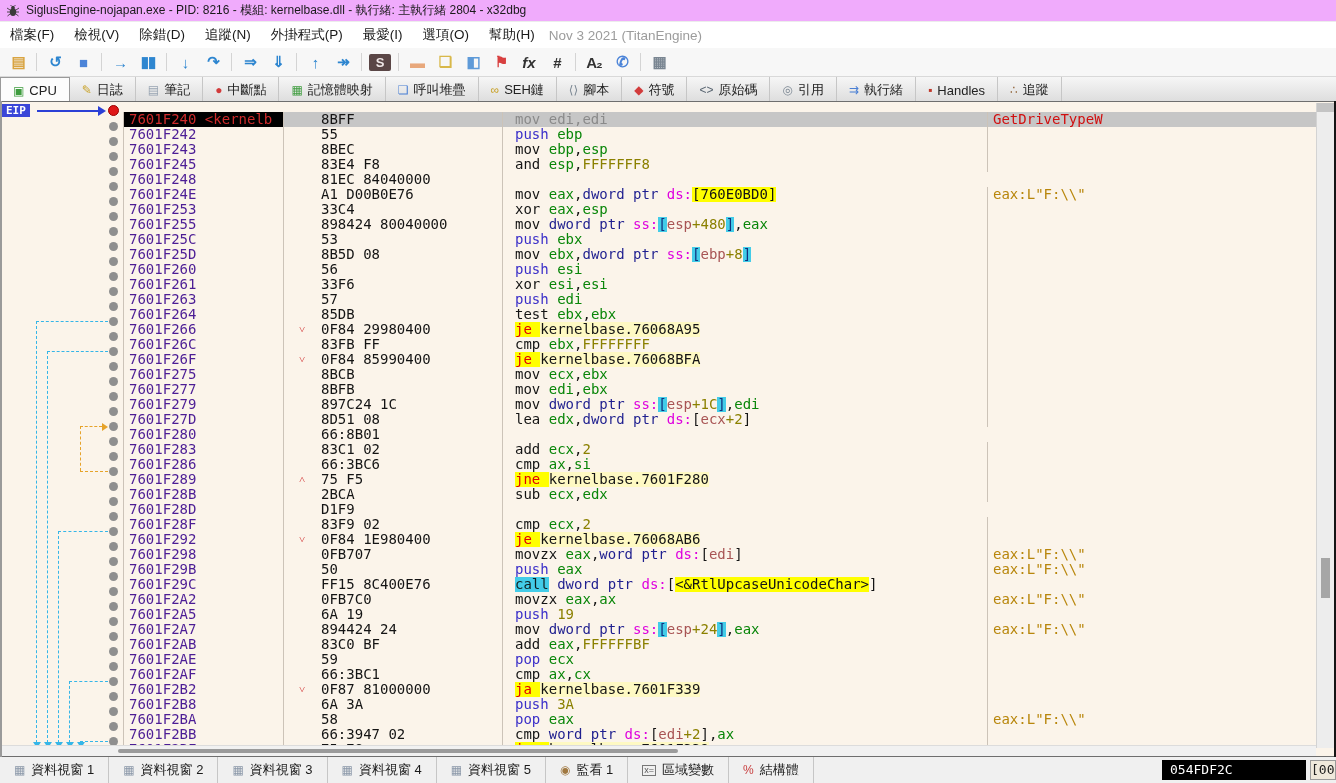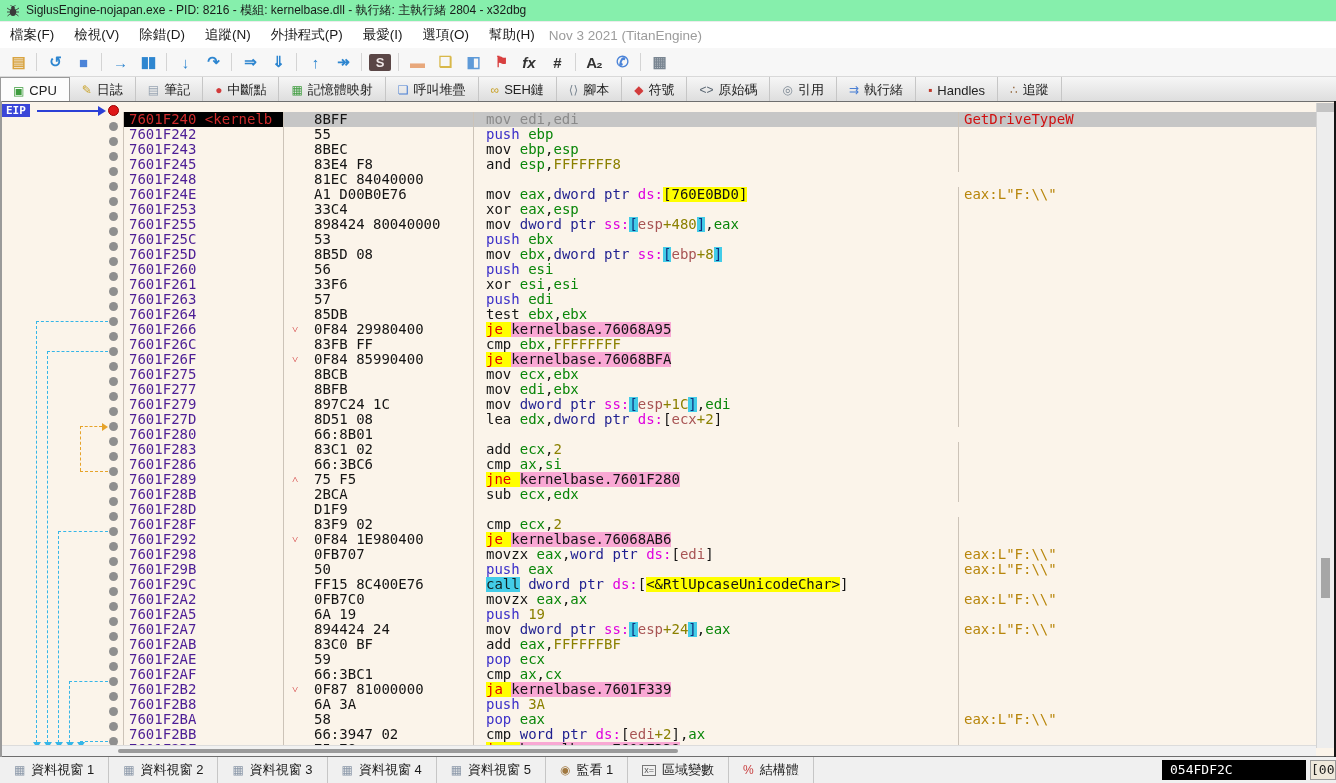--- a/index.html
+++ b/index.html
@@ -1,20 +1,20 @@
 <!DOCTYPE html>
 <html><head>
 <meta charset="utf-8">
 <style>
   html,body{margin:0;padding:0;}
   body{width:1336px;height:783px;overflow:hidden;background:#F0F0F0;
        font-family:"Liberation Sans",sans-serif;position:relative;color:#1a1a1a;}
 
   
-  .titlebar{height:21px;background:#86efac;display:flex;align-items:center;
+  .titlebar{height:21px;background:#f0abfc;display:flex;align-items:center;
             padding-left:6px;font-size:12px;gap:6px;border-bottom:1px solid #ECECEC;}
   .bugicon{width:14px;height:12px;display:inline-block;}
 
   
   .menubar{height:26px;background:#FFFFFF;display:flex;align-items:center;font-size:13.5px;}
   .menu-item{padding:3px 10px;cursor:default;}
   .build-info{margin-left:4px;color:#9C9C9C;font-size:13.5px;}
 
   
   .toolbar{height:28px;background:#F7F7F7;border-bottom:1px solid #D9D9D9;
@@ -63,34 +63,34 @@
   .jarr-r{position:absolute;width:0;height:0;border-top:4px solid transparent;
           border-bottom:4px solid transparent;border-left:6px solid #E6A32A;}
 
   .rows{position:absolute;left:123px;top:10px;right:20px;border-left:1px solid #CCC3B8;}
   .drow{display:flex;height:15px;overflow:hidden;white-space:pre;
         font:14px/15px "DejaVu Sans Mono",monospace;}
   .drow.sel{background:#C6C6C6;}
   .c-addr{width:160px;padding-left:5px;color:#4c1d95;border-right:1px solid #CCC3B8;
           box-sizing:border-box;overflow:hidden;}
   .sel .c-addr{background:#000000;color:#CE2B2B;}
-  .c-bytes{width:190px;padding-left:30px;border-right:1px solid #CCC3B8;
-           box-sizing:border-box;position:relative;color:#141414;overflow:hidden;}
+  .c-bytes{width:212px;padding-left:30px;border-right:1px solid #CCC3B8;
+           box-sizing:border-box;position:relative;color:#141414;overflow:hidden;margin-left:7px;}
   .jmark{position:absolute;left:8px;top:1px;color:#D03030;font-size:11px;line-height:13px;}
   .c-instr{width:485px;padding-left:12px;border-right:1px solid #CCC3B8;
            box-sizing:border-box;color:#141414;overflow:hidden;}
   .c-cmt{flex:1;padding-left:5px;overflow:hidden;}
   .s-kw{color:#3B2FC9;}
   .s-reg{color:#098609;}
   .s-num{color:#8B8000;}
   .s-seg{color:#DE00DE;}
   .s-ptr{color:#1F1F8F;}
   .s-mem{color:#A85454;}
   .s-jcc{color:#E00000;background:#FFFF00;}
-  .s-jt{color:#141414;background:#f9a8d4;}
+  .s-jt{color:#141414;background:#fef9c3;}
   .s-ybg{color:#141414;background:#FFFF00;}
   .s-cy{color:#10307E;background:#43CCE8;}
   .s-cbg{color:#102020;background:#43CCE8;}
   .s-dis{color:#8A8A8A;}
   .cmt-api{color:#D01010;}
   .cmt-str{color:#B8860B;}
 
   .vscroll{position:absolute;top:1px;right:2px;width:17px;height:645px;background:#EDEDED;
            border-left:1px solid #D3D3D3;}
   .vscroll .cap{position:absolute;top:0;left:0;right:0;height:9px;background:#C4C4C4;}

